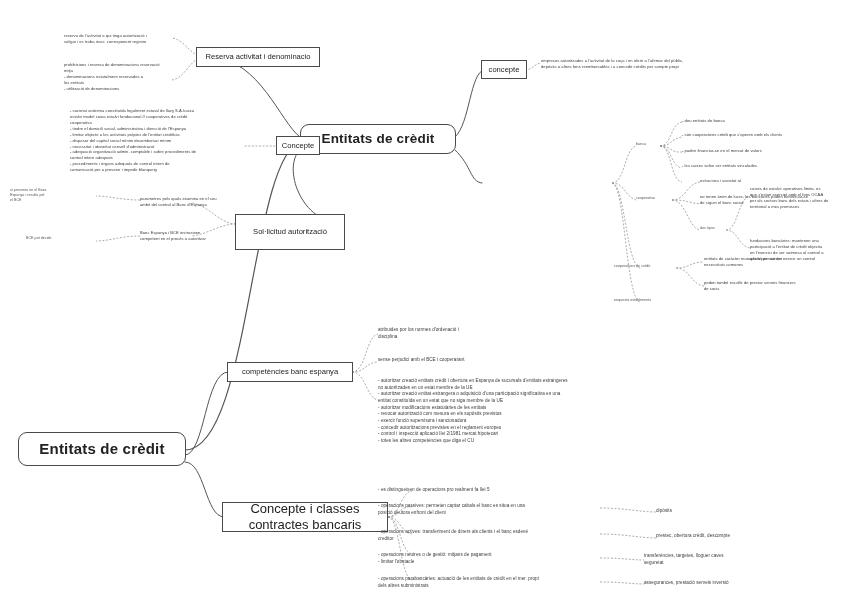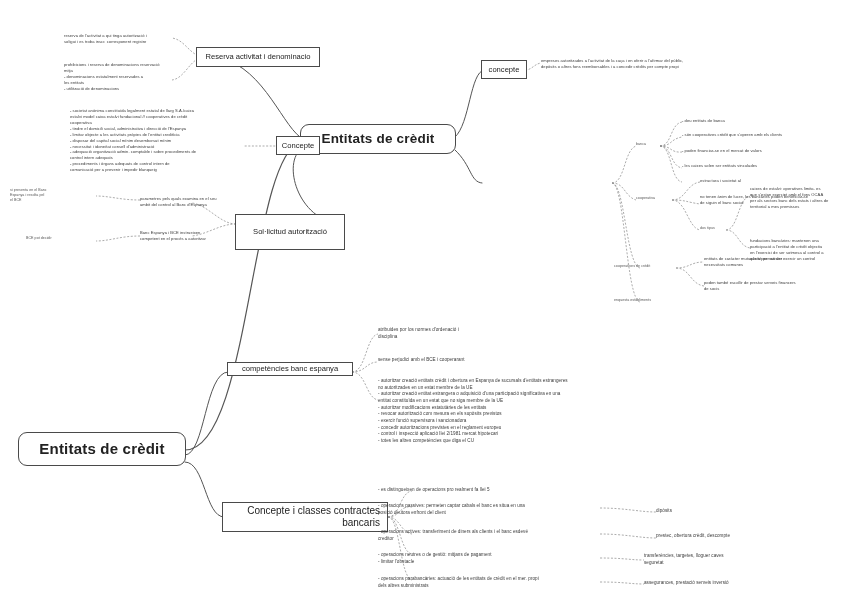--- a/index.html
+++ b/index.html
@@ -37,21 +37,21 @@
     border-radius:9px;
   }
   .node.center{
     font-size:13.5px;
     font-weight:bold;
     letter-spacing:.2px;
     border-width:1.6px;
     border-radius:9px;
   }
   .node.branch{font-size:7.6px;font-weight:normal;}
-  .node.branch.b2{font-size:10px;text-align:right;}
+  .node.branch.b2{font-size:13px;}
 
   
   .leaf{
     position:absolute;
     font-size:4.1px;
     line-height:1.45;
     color:#3a3a3a;
     white-space:pre-wrap;
     letter-spacing:.05px;
   }
@@ -139,21 +139,21 @@
 
   <div class="node branch" style="left:196px;top:47px;width:124px;height:20px;">Reserva activitat i denominacio</div>
 
   <div class="node branch" style="left:276px;top:136px;width:44px;height:19px;">Concepte</div>
 
   <div class="node branch" style="left:235px;top:214px;width:110px;height:36px;">Sol·licitud autorització</div>
 
   <div class="node branch" style="left:481px;top:60px;width:46px;height:19px;">concepte</div>
 
 
-  <div class="node branch" style="left:227px;top:362px;width:126px;height:14px;">competències banc espanya</div>
+  <div class="node branch" style="left:227px;top:362px;width:126px;height:20px;">competències banc espanya</div>
 
   <div class="node branch b2" style="left:222px;top:502px;width:166px;height:30px;">Concepte i classes contractes bancaris</div>
 
   <div class="leaf" style="left:64px;top:33px;width:108px;">reserva de l'activitat a qui tinga autorització i
 soligui i es troba inscr. corresponent registre</div>
   <div class="leaf" style="left:64px;top:62px;width:112px;">prohibicions i reserva de denominacions reservació
 mitja
 - denominacions estatalment reservades a
 les entitats
 - utilització de denominacions</div>

